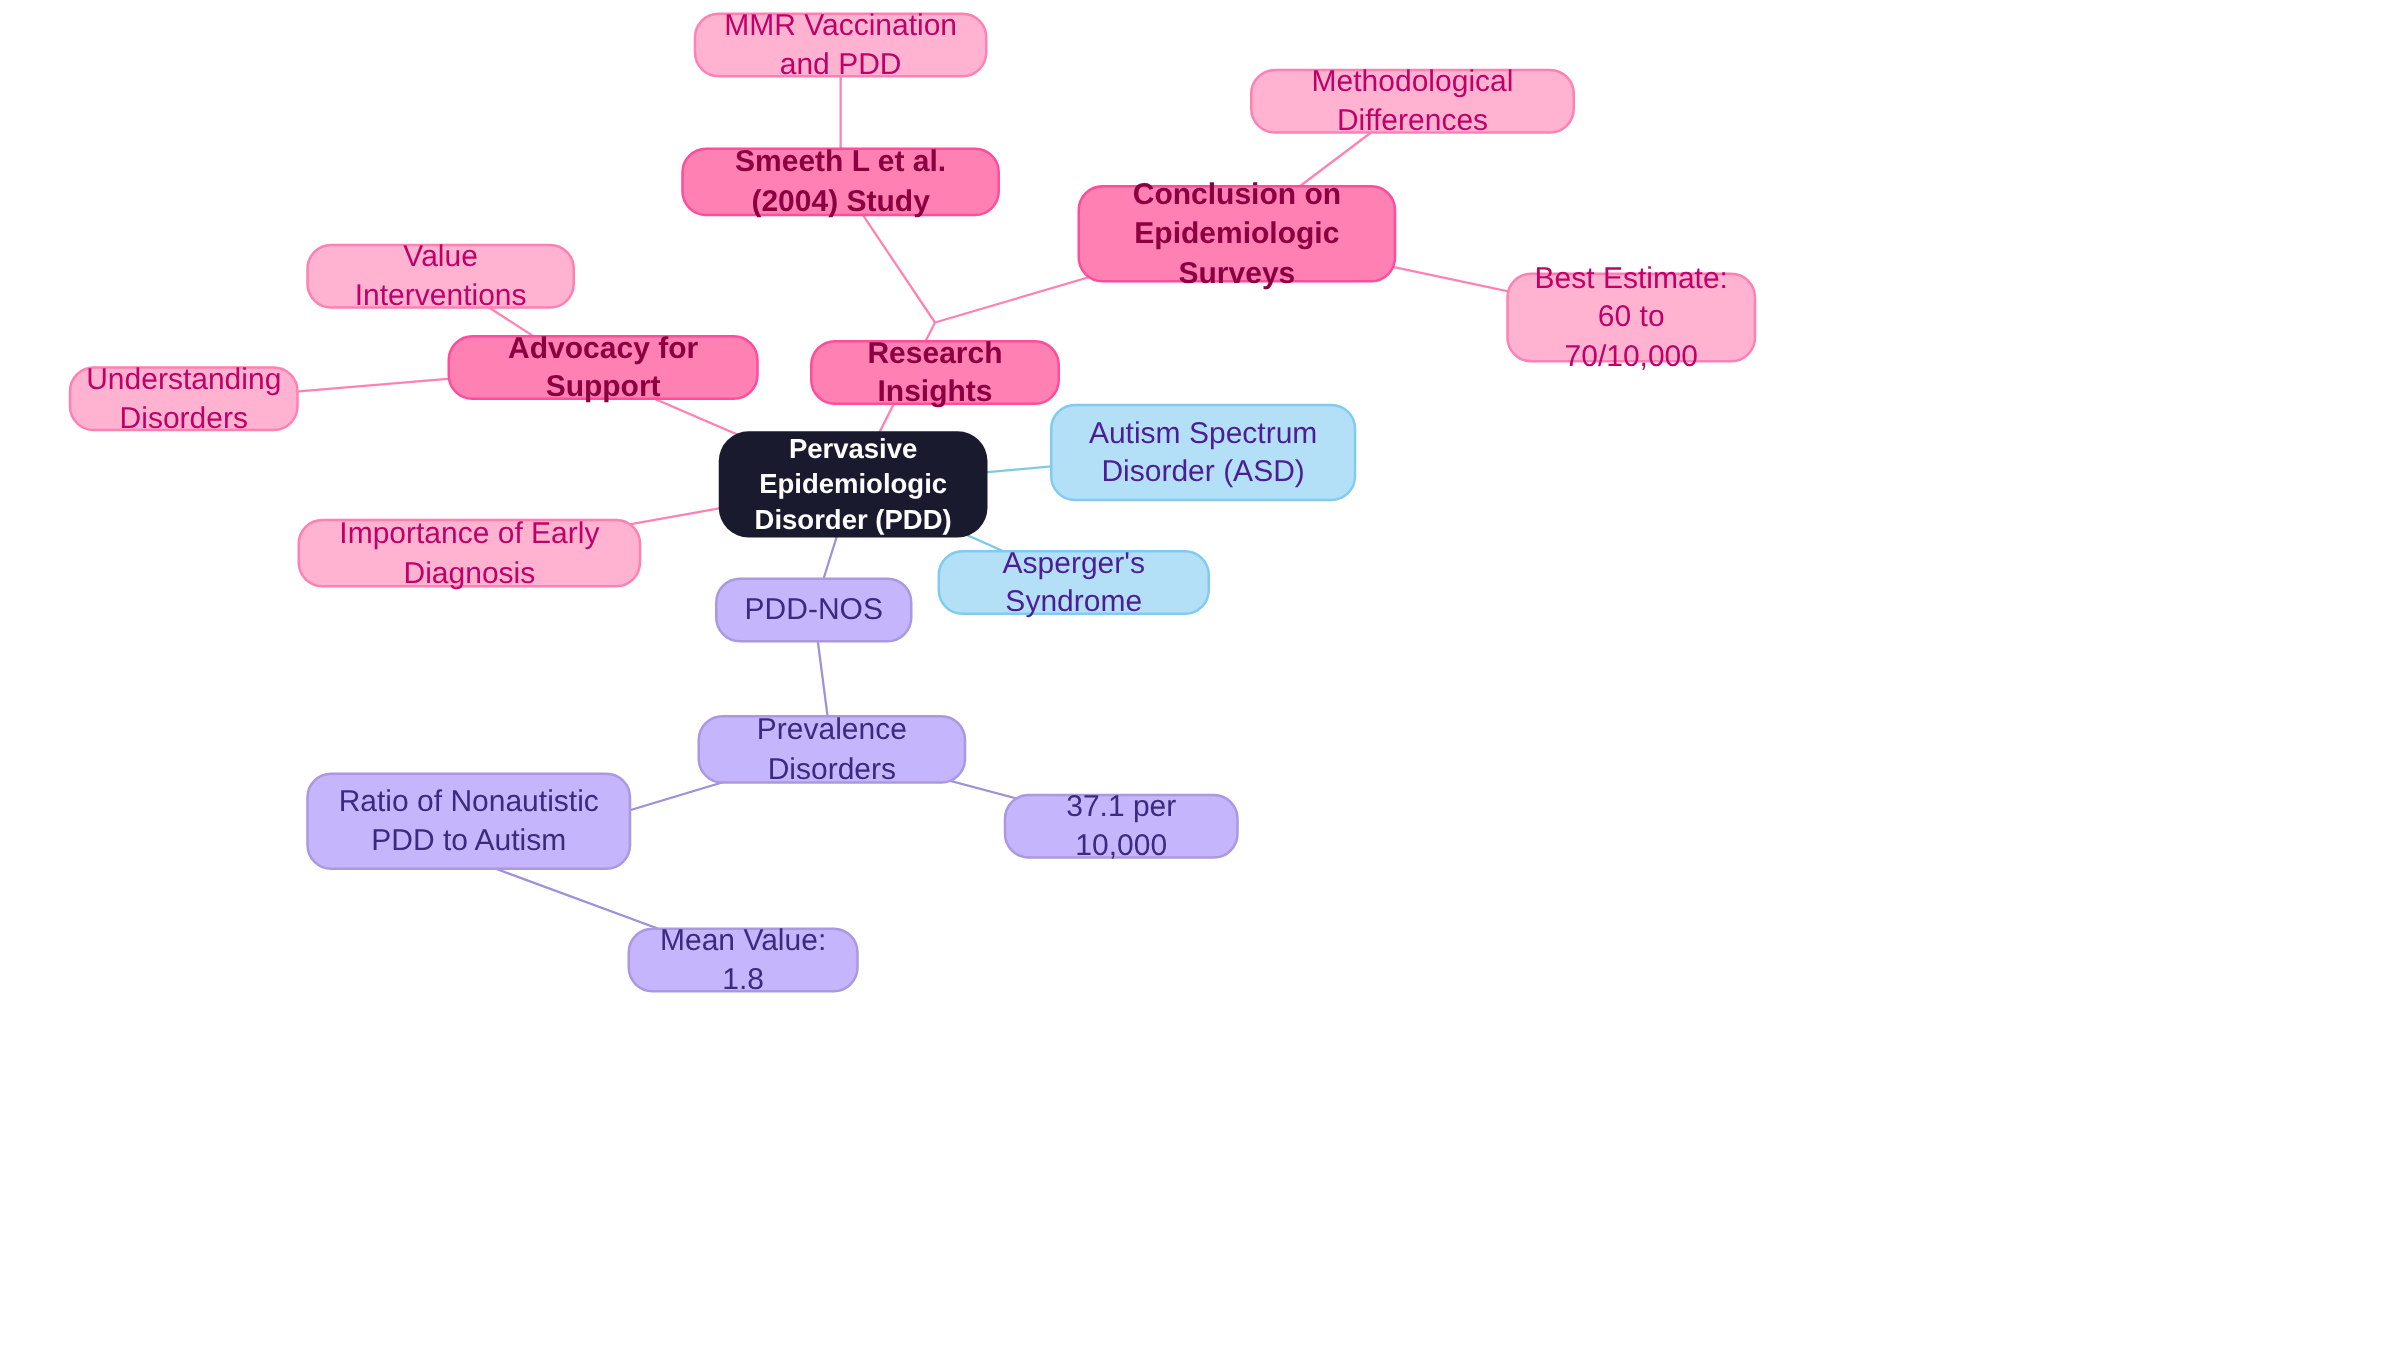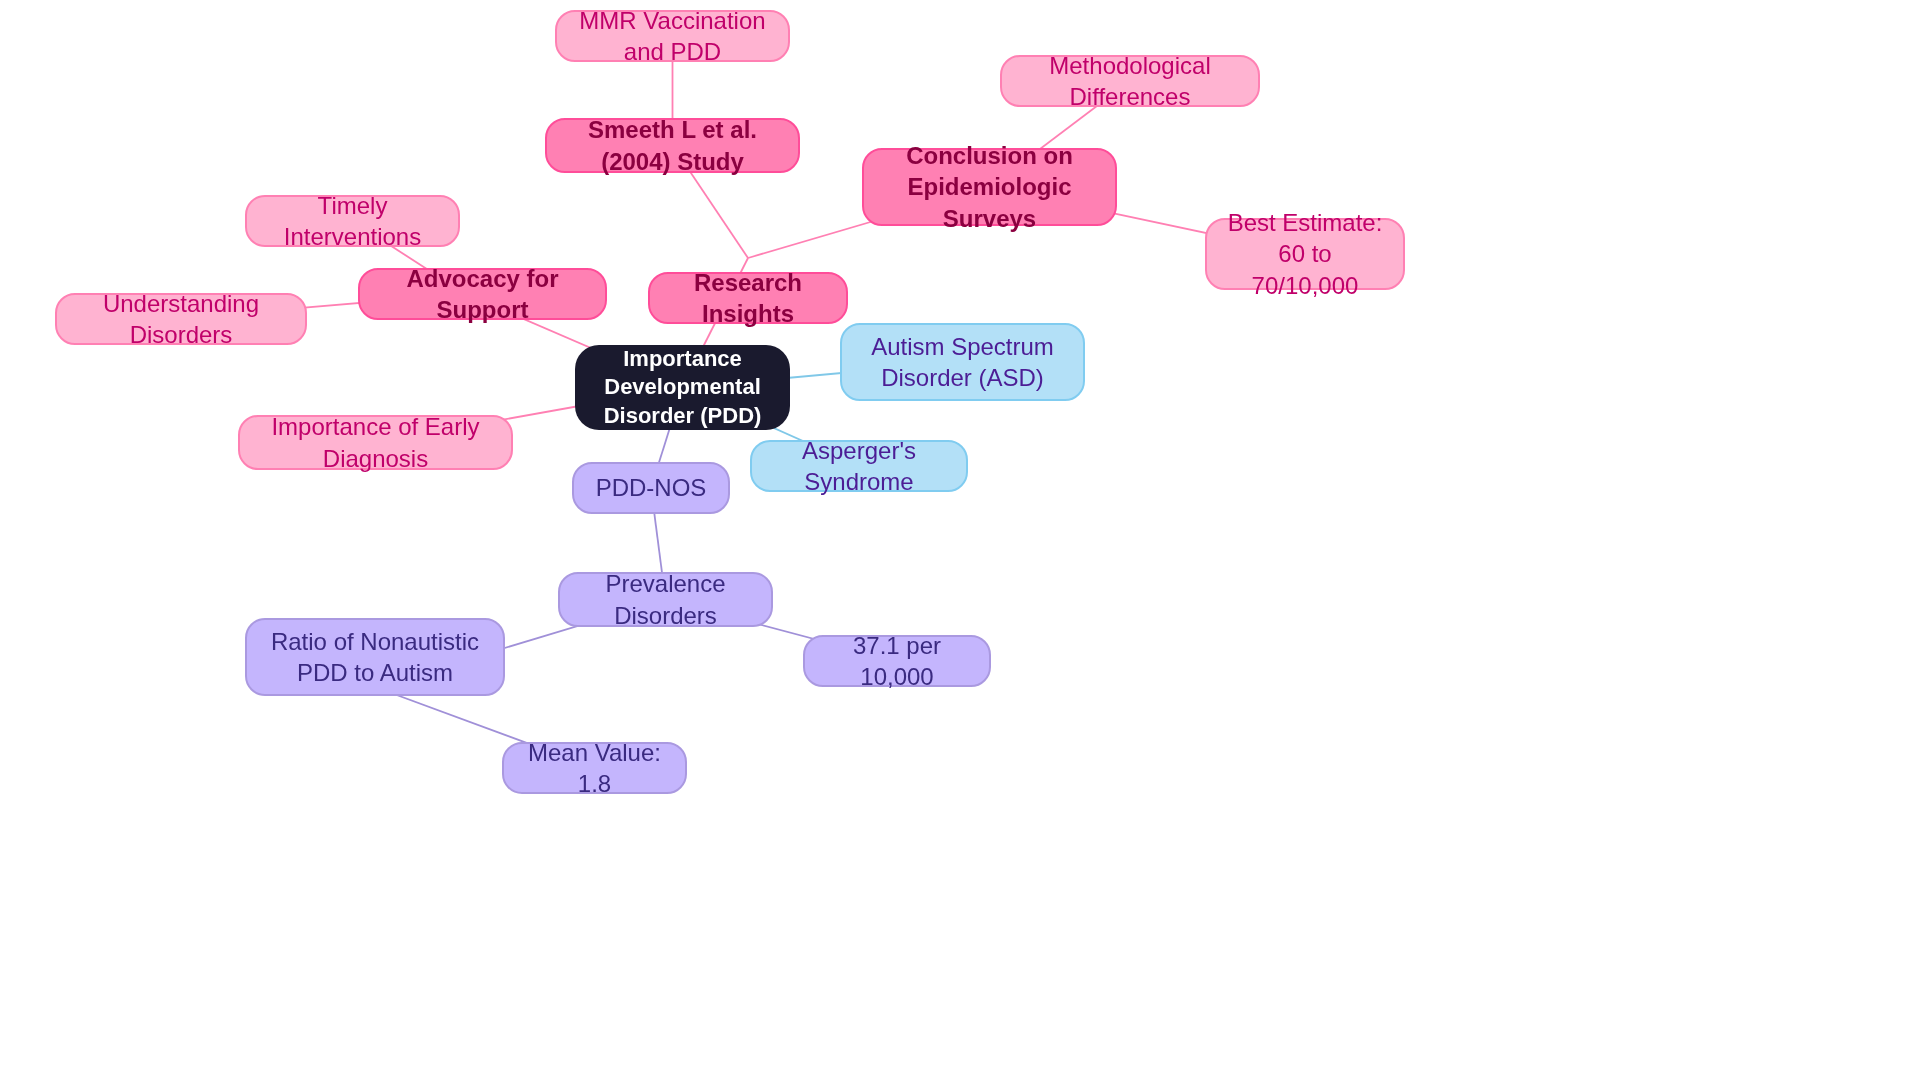--- a/index.html
+++ b/index.html
@@ -78,21 +78,21 @@
     <line x1="682.5" y1="387.5" x2="962.5" y2="362" stroke="#80c8e8" stroke-width="1.8"></line>
     <line x1="682.5" y1="387.5" x2="859" y2="466" stroke="#80c8e8" stroke-width="1.8"></line>
     <line x1="682.5" y1="387.5" x2="651" y2="488" stroke="#a090d8" stroke-width="1.8"></line>
     <line x1="651" y1="488" x2="665.5" y2="599.5" stroke="#a090d8" stroke-width="1.8"></line>
     <line x1="665.5" y1="599.5" x2="375" y2="687" stroke="#a090d8" stroke-width="1.8"></line>
     <line x1="665.5" y1="599.5" x2="897" y2="661" stroke="#a090d8" stroke-width="1.8"></line>
     <line x1="375" y1="687" x2="594.5" y2="768" stroke="#a090d8" stroke-width="1.8"></line>
   </svg>
 
 <div class="node node-center" id="node-center" style="left:575px; top:345px; width:215px; height:85px;">
-  <span>Importance Developmental
+  <span>Pervasive Epidemiologic
 Disorder (PDD)</span>
 </div>
 
 <div class="node node-pink-light" id="node-mmr" style="left:555px; top:10px; width:235px; height:52px;">
   <span>MMR Vaccination and PDD</span>
 </div>
 
 <div class="node node-pink-medium" id="node-smeeth" style="left:545px; top:118px; width:255px; height:55px;">
   <span>Smeeth L et al. (2004) Study</span>
 </div>
@@ -109,28 +109,28 @@
   <span>Conclusion on Epidemiologic
 Surveys</span>
 </div>
 
 <div class="node node-pink-light" id="node-estimate" style="left:1205px; top:218px; width:200px; height:72px;">
   <span>Best Estimate: 60 to
 70/10,000</span>
 </div>
 
 <div class="node node-pink-light" id="node-timely" style="left:245px; top:195px; width:215px; height:52px;">
-  <span>Timely Interventions</span>
+  <span>Value Interventions</span>
 </div>
 
 <div class="node node-pink-medium" id="node-advocacy" style="left:358px; top:268px; width:249px; height:52px;">
   <span>Advocacy for Support</span>
 </div>
 
-<div class="node node-pink-light" id="node-understanding" style="left:55px; top:293px; width:252px; height:52px;text-align:center;">
+<div class="node node-pink-light" id="node-understanding" style="left:55px; top:293px; width:184px; height:52px;text-align:center;">
   <span>Understanding Disorders</span>
 </div>
 
 <div class="node node-pink-light" id="node-importance" style="left:238px; top:415px; width:275px; height:55px;">
   <span>Importance of Early Diagnosis</span>
 </div>
 
 <div class="node node-blue-light" id="node-asd" style="left:840px; top:323px; width:245px; height:78px;">
   <span>Autism Spectrum Disorder
 (ASD)</span>

